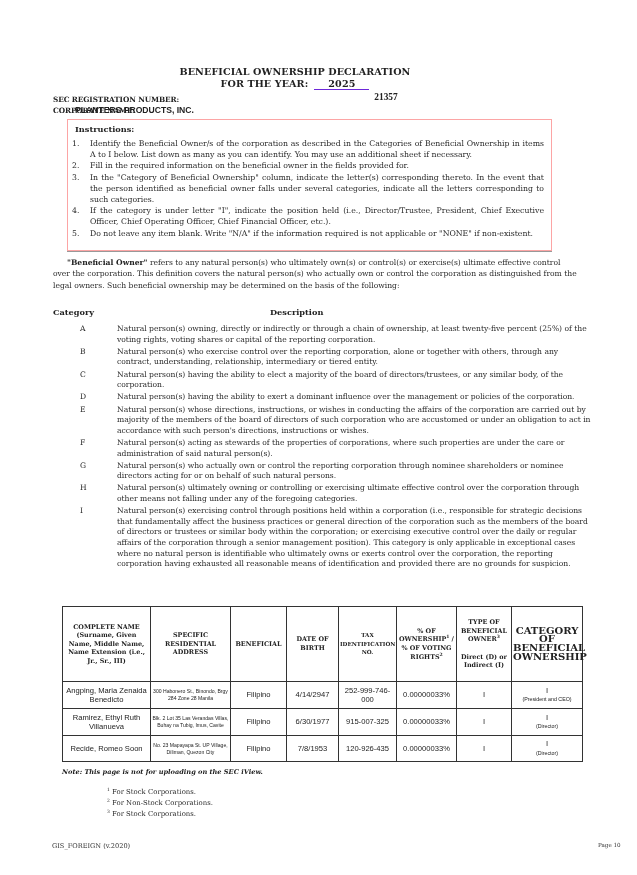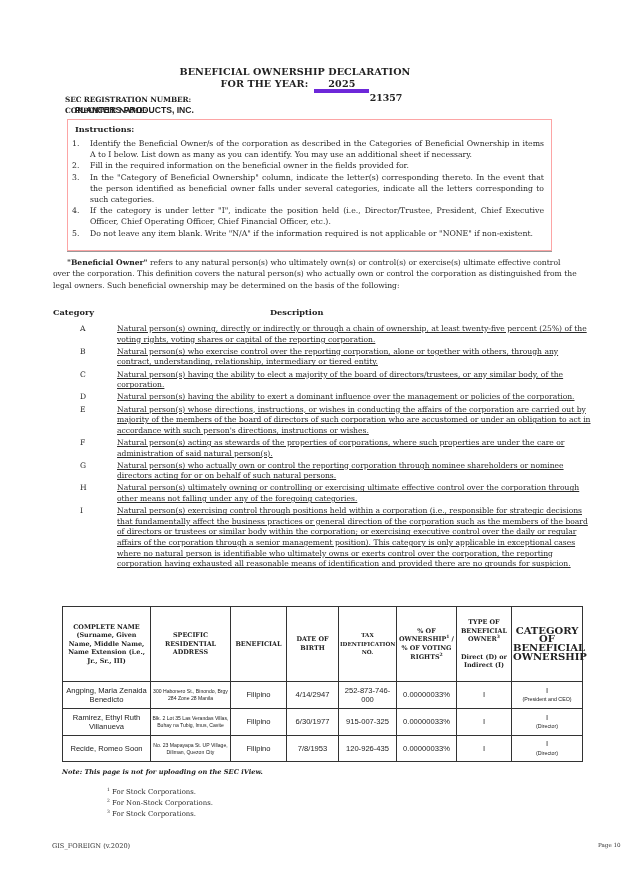--- a/index.html
+++ b/index.html
@@ -1,40 +1,40 @@
 <!DOCTYPE html>
 <html><head>
 <meta charset="utf-8">
 <style>
   html, body { margin: 0; padding: 0; background: #ffffff; }
   body { width: 637px; height: 875px; position: relative; overflow: hidden; color: #2a2a2a;
          font-family: "DejaVu Serif", serif; }
   .abs { position: absolute; }
   .title { left: 0; width: 590px; text-align: center; font-weight: bold; font-size: 9.6px; letter-spacing: 0.1px; color:#222; }
-  .hdr-label { left: 53px; font-weight: bold; font-size: 7.3px; color:#222; letter-spacing:-0.1px;margin-left:12px; }
-  .year-val { display:inline-block; border-bottom: 4px solid #6d28d9; padding: 0 14px; margin-left: 6px; line-height: 11px; }
+  .hdr-label { left: 53px; font-weight: bold; font-size: 7.3px; color:#222; letter-spacing:-0.1px; }
+  .year-val { display:inline-block; border-bottom: 1px solid #6d28d9; padding: 0 14px; margin-left: 6px; line-height: 11px; }
   .reg-val { left: 0; width: 637px; text-align:center; padding-left: 135px; box-sizing:border-box; font-weight:bold; font-size:9.4px; color:#222; }
   .corp-val { left: 0; width: 637px; text-align:left; padding-left: 75px; box-sizing:border-box; font-family: "Liberation Sans", sans-serif; font-weight:bold; font-size:8.6px; color:#222; }
 
   .instr-box { left: 67px; top: 119px; width: 485px; height: 132px; border: 1px solid #fca5a5; box-sizing: border-box; box-shadow: 0 1px 0 #999; }
   .instr-title { position:absolute; left: 7px; top: 4px; font-weight:bold; font-size: 8.2px; color:#222; }
   .instr-list { position:absolute; left: 4px; top: 18px; width: 472px; font-size: 7.75px; line-height: 11.2px; color:#2a2a2a; }
   .instr-item { display:flex; margin-bottom: 0px; }
   .instr-num { width: 18px; flex: none; }
   .instr-text { flex: 1; text-align: justify; }
 
   .defn { left: 53px; top: 257px; width: 525px; font-size: 7.6px; line-height: 11.4px; color:#2a2a2a; text-indent: 14px; }
   .defn b { color:#222; }
 
   .cat-head { top: 307px; font-weight:bold; font-size: 8.2px; color:#222; }
 
   .cat-list { left: 80px; top: 324px; width: 512px; font-size: 7.6px; line-height: 10.6px; color:#2a2a2a; }
   .cat-row { display:flex; margin-bottom: 1.6px; }
   .cat-letter { width: 37px; flex:none; }
-  .cat-desc { flex:1;text-decoration:underline; }
+  .cat-desc { flex:1; }
 
   table.bo { position:absolute; left: 62px; top: 606px; width: 520px; border-collapse: collapse; table-layout: fixed; }
   table.bo th, table.bo td { border: 1px solid #333; text-align:center; vertical-align: middle; padding: 0 1px; }
   table.bo th { font-weight:bold; font-size: 6.4px; line-height: 8.6px; color:#222; height: 74px; }
   table.bo th.small { font-size: 5.6px; }
   table.bo td { font-family: "Liberation Sans", sans-serif; font-size: 7.6px; line-height: 9.4px; color:#222; }
   table.bo td.addr { font-size: 5.1px; line-height: 6.8px; }
   table.bo td.cat .sub { font-size: 5.3px; display:block; }
   table.bo tr.r1 td { height: 26px; }
   table.bo tr.r2 td { height: 26px; }
@@ -47,21 +47,21 @@
   .page-no { left: 598px; top: 842px; font-size: 5.6px; color:#333; }
 </style>
 </head>
 <body>
 
 <div class="abs title" style="top:66px;">BENEFICIAL OWNERSHIP DECLARATION</div>
 <div class="abs title" style="top:78px;">
   <span>FOR THE YEAR:</span><span class="year-val">2025</span>
 </div>
 <div class="abs hdr-label" style="top:95px;">SEC REGISTRATION NUMBER:</div>
-<div class="abs reg-val" style="top:92px;">21357</div>
+<div class="abs reg-val" style="top:92px;font-family:Liberation Serif, serif;">21357</div>
 <div class="abs hdr-label" style="top:106px;">CORPORATE NAME:</div>
 <div class="abs corp-val" style="top:105px;">PLANTERS PRODUCTS, INC.</div>
 
 <div class="abs instr-box">
   <div class="instr-title">Instructions:</div>
   <div class="instr-list">
     <div class="instr-item">
       <span class="instr-num">1.</span>
       <span class="instr-text">Identify the Beneficial Owner/s of the corporation as described in the Categories of Beneficial Ownership in items A to I below.  List down as many as you can identify. You may use an additional sheet if necessary.</span>
     </div>
@@ -150,21 +150,21 @@
       <th><span>TYPE OF BENEFICIAL OWNER</span><sup>3</sup><br><br><span>Direct (D) or Indirect (I)</span></th>
       <th style="font-size:10px;">CATEGORY OF BENEFICIAL OWNERSHIP</th>
     </tr>
   </thead>
   <tbody>
     <tr class="r1">
       <td>Angping, Maria Zenaida Benedicto</td>
       <td class="addr">300 Habonero St., Binondo, Brgy 284 Zone 28 Manila</td>
       <td>Filipino</td>
       <td>4/14/2947</td>
-      <td>252-873-746-000</td>
+      <td>252-999-746-000</td>
       <td>0.00000033%</td>
       <td>I</td>
       <td class="cat"><span>I</span><span class="sub">(President and CEO)</span></td>
     </tr>
     <tr class="r2">
       <td>Ramirez, Ethyl Ruth Villanueva</td>
       <td class="addr">Blk. 2 Lot 35 Las Verandas Villas, Buhay na Tubig, Imus, Cavite</td>
       <td>Filipino</td>
       <td>6/30/1977</td>
       <td>915-007-325</td>

